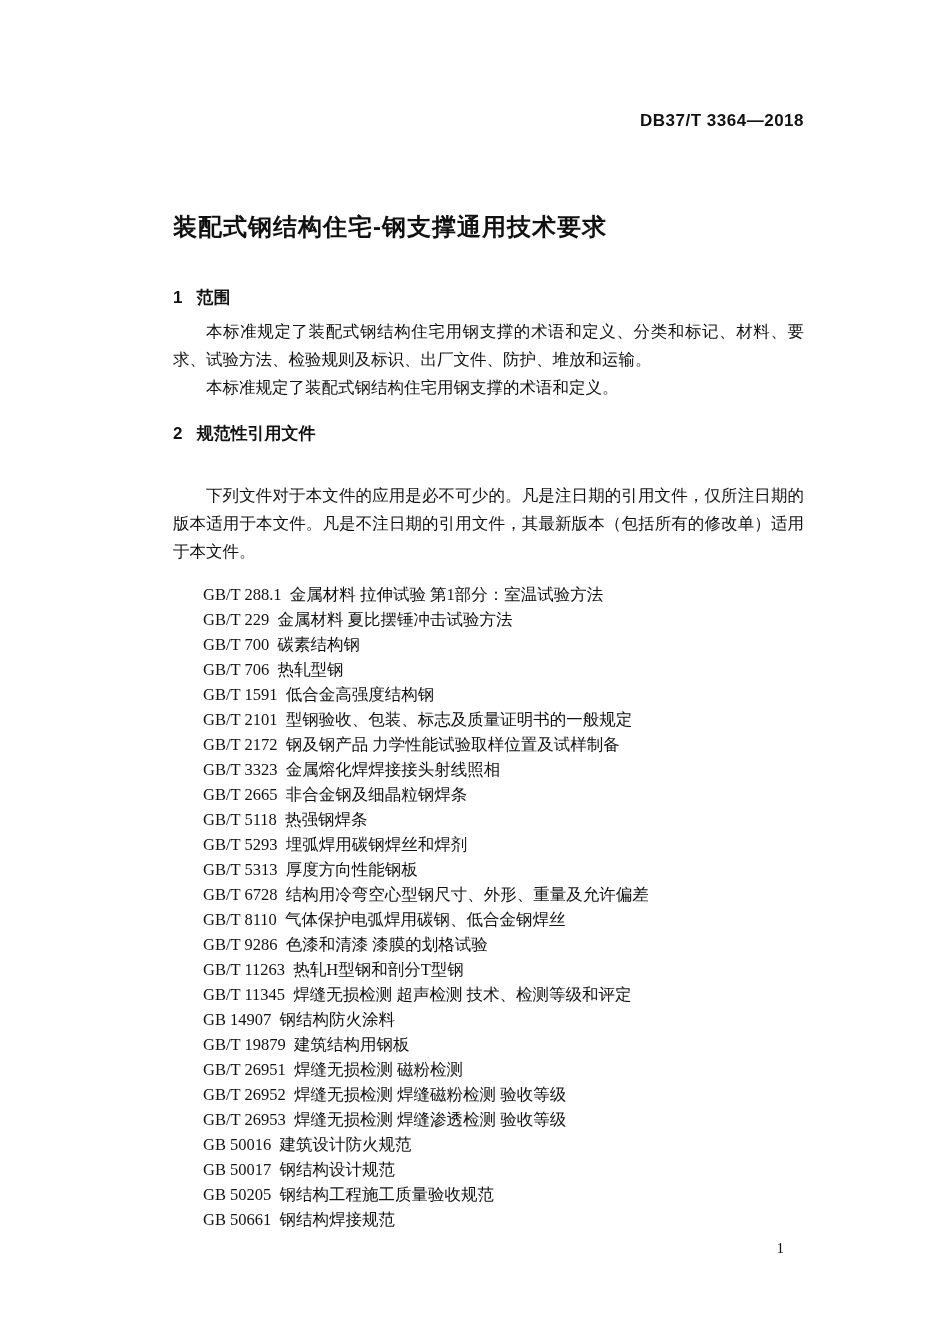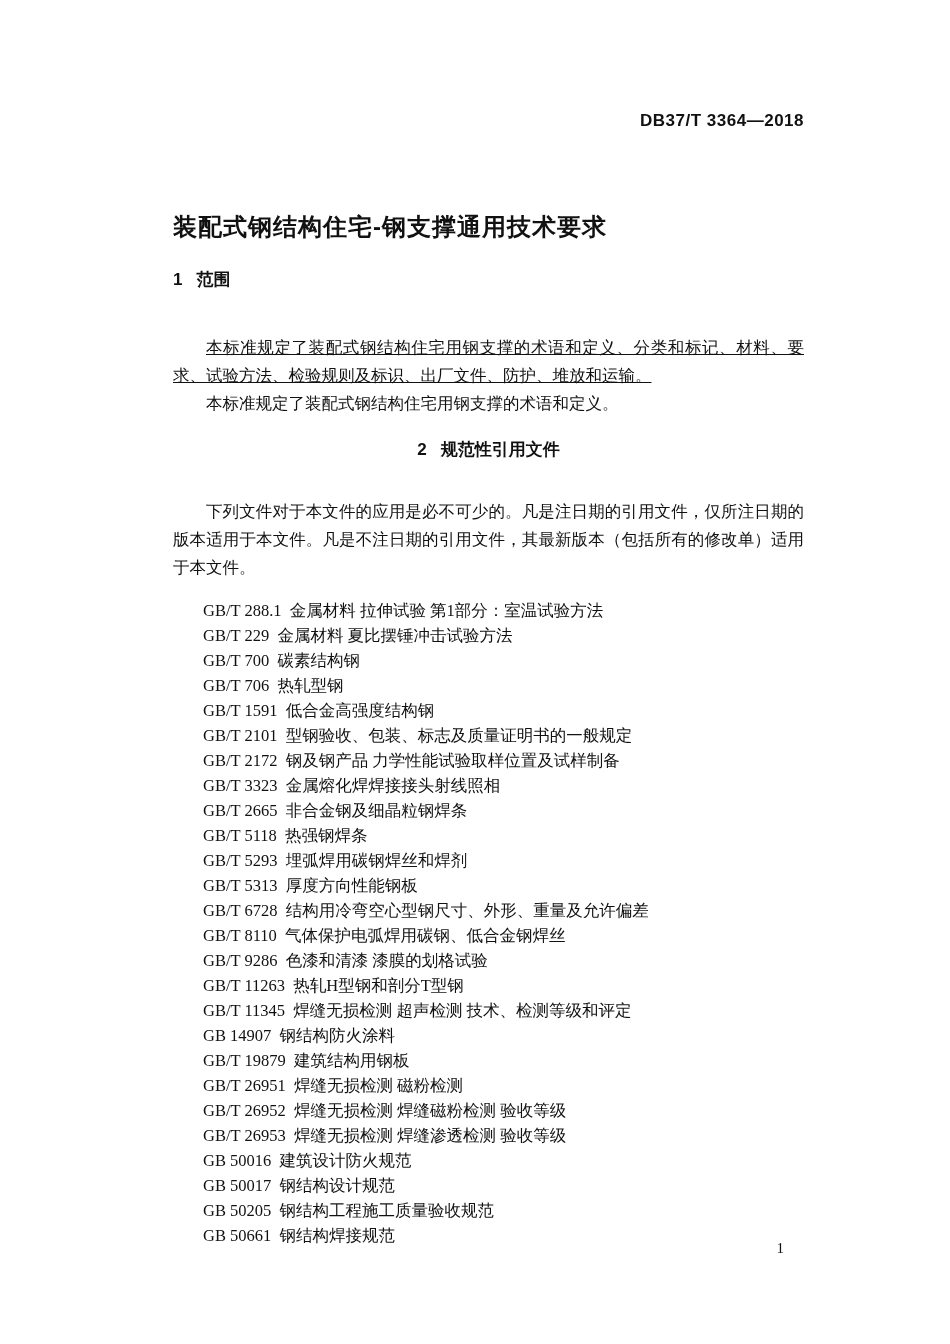--- a/index.html
+++ b/index.html
@@ -33,30 +33,30 @@
     font-weight: 700;
     line-height: 34px;
     letter-spacing: 1px;
   }
   .section-heading {
     font-family: "Liberation Sans", "DejaVu Sans", sans-serif;
     font-size: 17px;
     font-weight: 700;
     line-height: 24px;
   }
-  .section-heading.first { margin-top: 24px; }
-  .section-heading.second { margin-top: 20px; text-align: center; }
+  .section-heading.first { margin-top: 42px; }
+  .section-heading.second { margin-top: 20px; }
   .sec-num { display: inline-block; margin-right: 14px; }
   .body-para {
     font-size: 16.5px;
     line-height: 28px;
     text-indent: 2em;
     text-align: justify;
   }
-  .body-para.lead { margin-top: 42px; text-decoration: underline; }
+  .body-para.lead { margin-top: 8px; }
   .body-para.intro { margin-top: 36px; }
   .ref-list {
     margin-top: 16px;
     padding-left: 30px;
   }
   .ref-item {
     font-size: 16.5px;
     line-height: 25px;
     white-space: pre-wrap;
   }

